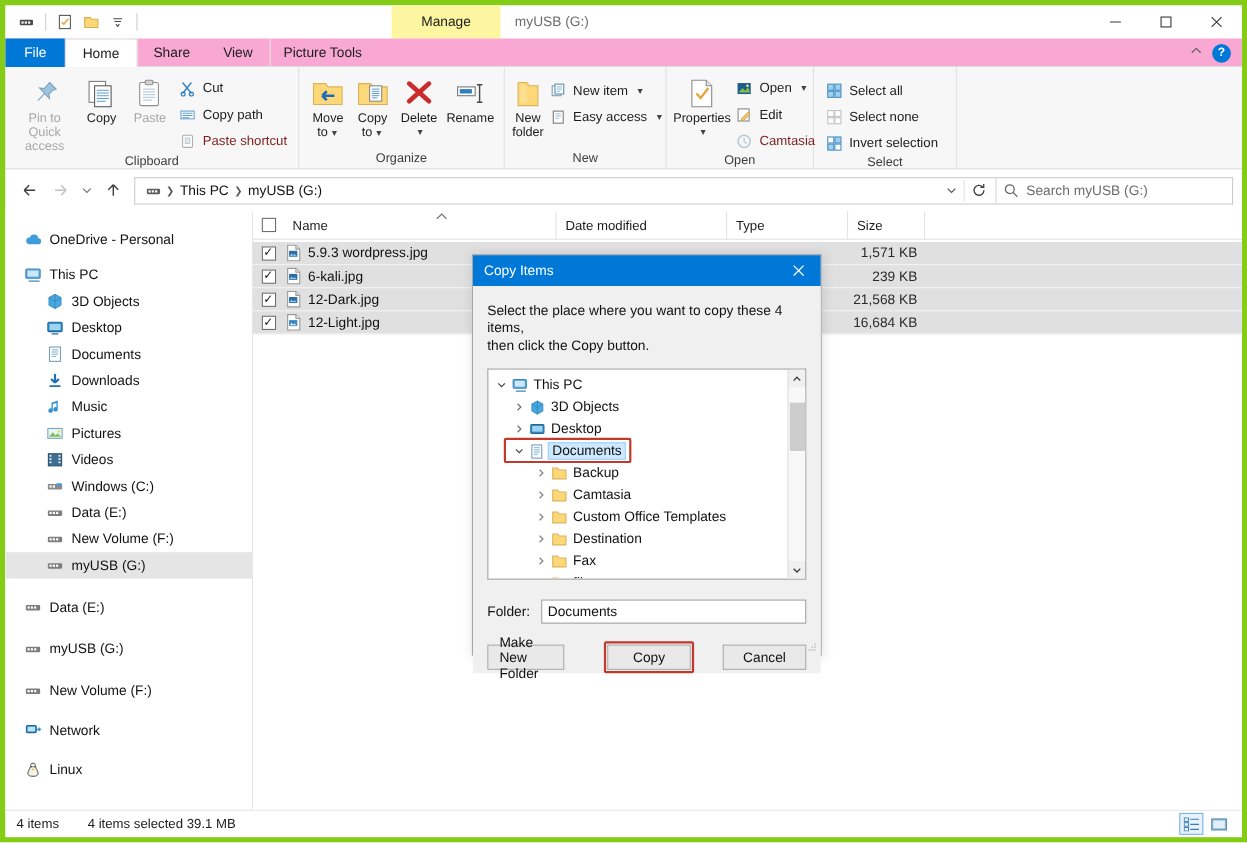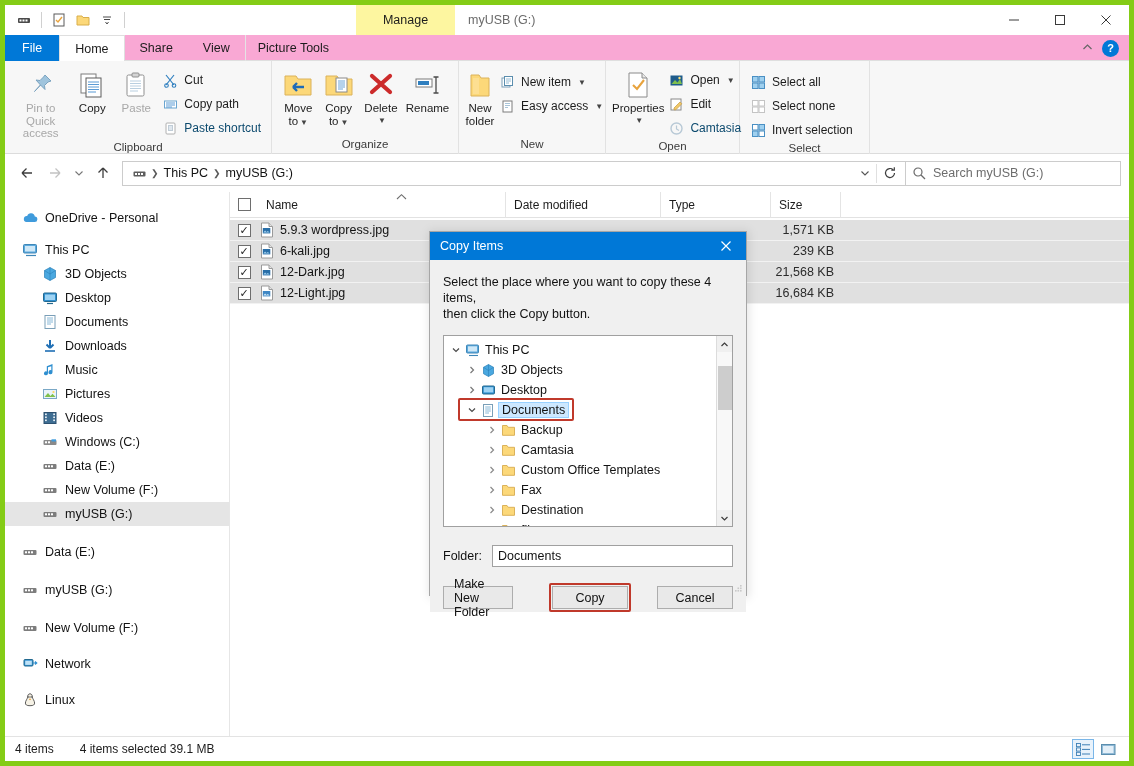--- a/index.html
+++ b/index.html
@@ -189,21 +189,21 @@
   .small-btn {
     display: flex;
     align-items: center;
     gap: 5px;
     height: 22px;
     padding: 0 4px;
     font-size: 12px;
     color: #1c1c1c;
     white-space: nowrap;
   }
-  .small-btn.dim { color: #0c4a6e; }
+  .small-btn.dim { color: #7f1d1d; }
   .sic { width: 17px; height: 17px; display:flex; align-items:center; justify-content:center; flex:0 0 17px;}
   .caret { font-size: 8px; color: #444; margin-left: 2px; }
 
   
   .addrbar {
     height: 38px;
     flex: 0 0 38px;
     background: #ffffff;
     display: flex;
     align-items: center;
@@ -1383,35 +1383,35 @@
             <span class="tchev">
               <svg width="10" height="10" viewBox="0 0 10 10">
                   <path d="M3.5 2l3 3-3 3" stroke="#8a8a8a" stroke-width="1.2" fill="none"></path>
                 </svg>
             </span>
             <span class="tic">
                 <svg width="15" height="14" viewBox="0 0 15 14">
                   <path d="M1.5 2.5h4.5l1.2 1.8h6.3v8H1.5z" fill="#fcd879" stroke="#dbb25a"></path>
                 </svg>
               </span>
-            <span class="tlabel">Fax</span>
+            <span class="tlabel">Destination</span>
           </div>
 
           <div class="tnode d2">
             <span class="tchev">
               <svg width="10" height="10" viewBox="0 0 10 10">
                   <path d="M3.5 2l3 3-3 3" stroke="#8a8a8a" stroke-width="1.2" fill="none"></path>
                 </svg>
             </span>
             <span class="tic">
                 <svg width="15" height="14" viewBox="0 0 15 14">
                   <path d="M1.5 2.5h4.5l1.2 1.8h6.3v8H1.5z" fill="#fcd879" stroke="#dbb25a"></path>
                 </svg>
               </span>
-            <span class="tlabel">Destination</span>
+            <span class="tlabel">Fax</span>
           </div>
 
           <div class="tnode d2">
             <span class="tchev">
               <svg width="10" height="10" viewBox="0 0 10 10">
                   <path d="M3.5 2l3 3-3 3" stroke="#8a8a8a" stroke-width="1.2" fill="none"></path>
                 </svg>
             </span>
             <span class="tic">
                 <svg width="15" height="14" viewBox="0 0 15 14">

